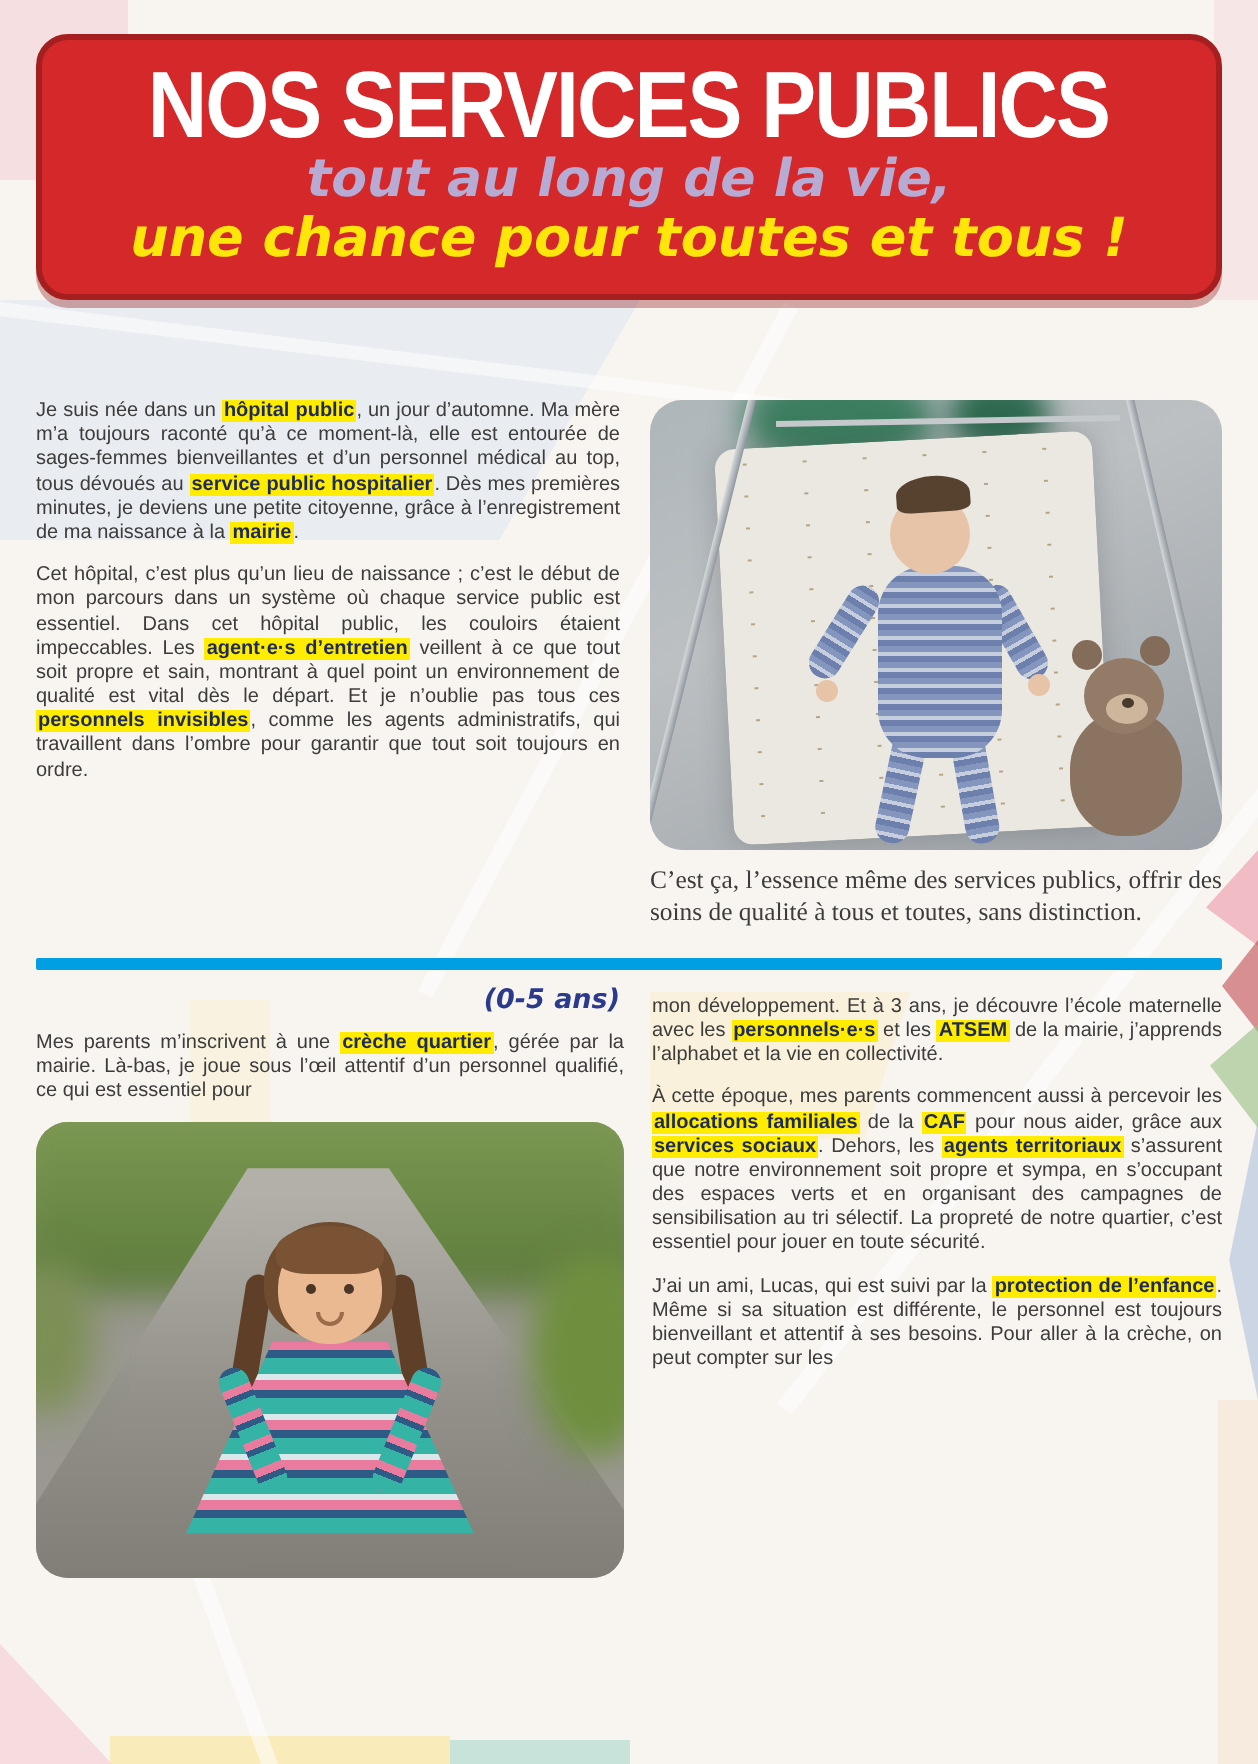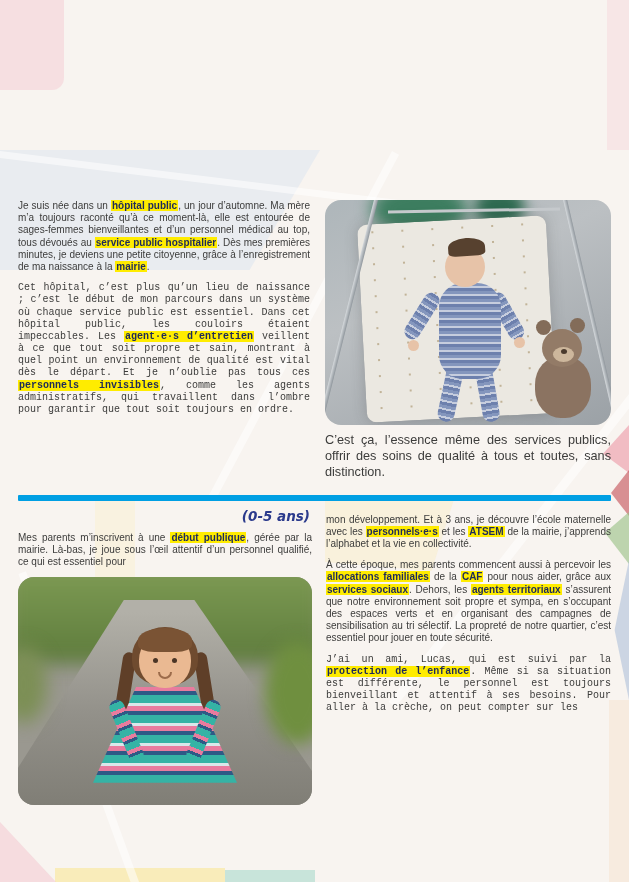--- a/index.html
+++ b/index.html
@@ -39,23 +39,23 @@
   }
   
   .content{position:absolute;left:18px;top:200px;width:593px;z-index:2;}
   h2{
     font-family:"DejaVu Sans",sans-serif;font-style:italic;font-weight:800;
     color:var(--heading-navy);font-size:33px;line-height:1.04;margin-bottom:8px;letter-spacing:-.5px;
   }
   .cols{display:grid;grid-template-columns:292px 286px;column-gap:15px;}
   .cols2{display:grid;grid-template-columns:294px 285px;column-gap:14px;}
   p.body{font-size:10px;line-height:1.22;text-align:justify;margin-bottom:9px;color:var(--body-text);}
-  p.body:last-child{margin-bottom:0;font-family:Liberation Mono, monospace;}
+  p.body:last-child{margin-bottom:0;}
   mark{background:var(--highlight-yellow);color:var(--highlight-text);font-weight:bold;padding:0 1px;}
-  .caption{font-size:12.7px;line-height:1.25;text-align:justify;margin-top:8px;color:var(--body-text);}
+  .caption{font-size:12.7px;line-height:1.25;text-align:justify;margin-top:8px;color:var(--body-text);font-family:Liberation Serif, serif;}
   .divider{height:6px;background:var(--divider-blue);margin:14px 0 13px;border-radius:1px;}
   .age{
     text-align:right;color:var(--heading-navy);font-family:"DejaVu Sans",sans-serif;
     font-style:italic;font-weight:bold;font-size:13.5px;margin:-6px 2px 8px 0;
   }
   
   .photo{position:relative;width:100%;border-radius:16px;overflow:hidden;}
   .photo *{position:absolute;}
   
   .baby-photo{height:225px;background:linear-gradient(155deg,#aeb6ba 0%,#bcc0c3 38%,#9ba1a6 100%);}
@@ -134,20 +134,25 @@
     <div class="shard" style="right:0;top:700px;width:20px;height:182px;background:rgba(245,225,205,.5);"></div>
     <div class="shard" style="left:55px;bottom:0;width:170px;height:14px;background:rgba(250,230,150,.6);"></div>
     <div class="shard" style="left:225px;bottom:0;width:90px;height:12px;background:rgba(160,215,200,.55);"></div>
     <div class="shard" style="left:0;bottom:0;width:56px;height:60px;background:rgba(244,195,205,.5);clip-path:polygon(0 0,100% 100%,0 100%);"></div>
     <div class="beam" style="left:300px;top:130px;width:8px;height:390px;transform:rotate(28deg);"></div>
     <div class="beam" style="left:520px;top:320px;width:9px;height:430px;transform:rotate(38deg);"></div>
     <div class="beam" style="left:90px;top:560px;width:8px;height:420px;transform:rotate(-20deg);"></div>
     <div class="beam" style="left:-20px;top:175px;width:430px;height:7px;transform:rotate(7deg);"></div>
   </div>
 
+  <header class="banner">
+    <div class="banner-title">NOS SERVICES PUBLICS</div>
+    <div class="banner-sub">tout au long de la vie,</div>
+    <div class="banner-tag">une chance pour toutes et tous !</div>
+  </header>
 
   <div class="content">
 
     <section class="cols">
       <div>
         <p class="body"><span>Je suis née dans un </span><mark>hôpital public</mark><span>, un jour d’automne. Ma mère m’a toujours raconté qu’à ce moment-là, elle est entourée de sages-femmes bienveillantes et d’un personnel médical au top, tous dévoués au </span><mark>service public hospitalier</mark><span>. Dès mes premières minutes, je deviens une petite citoyenne, grâce à l’enregistrement de ma naissance à la </span><mark>mairie</mark><span>.</span></p>
         <p class="body"><span>Cet hôpital, c’est plus qu’un lieu de naissance ; c’est le début de mon parcours dans un système où chaque service public est essentiel. Dans cet hôpital public, les couloirs étaient impeccables. Les </span><mark>agent·e·s d’entretien</mark><span> veillent à ce que tout soit propre et sain, montrant à quel point un environnement de qualité est vital dès le départ. Et je n’oublie pas tous ces </span><mark>personnels invisibles</mark><span>, comme les agents administratifs, qui travaillent dans l’ombre pour garantir que tout soit toujours en ordre.</span></p>
       </div>
       <div>
         <div class="photo baby-photo">
@@ -175,21 +180,21 @@
         </div>
         <p class="caption">C’est ça, l’essence même des services publics, offrir des soins de qualité à tous et toutes, sans distinction.</p>
       </div>
     </section>
 
     <div class="divider"></div>
 
     <section class="cols2">
       <div>
         <div class="age">(0-5 ans)</div>
-        <p class="body"><span>Mes parents m’inscrivent à une </span><mark>début publique</mark><span>, gérée par la mairie. Là-bas, je joue sous l’œil attentif d’un personnel qualifié, ce qui est essentiel pour</span></p>
+        <p class="body"><span>Mes parents m’inscrivent à une </span><mark>crèche quartier</mark><span>, gérée par la mairie. Là-bas, je joue sous l’œil attentif d’un personnel qualifié, ce qui est essentiel pour</span></p>
         <div class="photo girl-photo" style="margin-top:6px;">
           <div class="gp-trees"></div>
           <div class="gp-road"></div>
           <div class="gp-grass3"></div>
           <div class="gp-grass1"></div>
 
           <div class="gp-braid b1"></div>
           <div class="gp-braid b2"></div>
           <div class="gp-dress"></div>
           <div class="gp-arm a1"></div>

